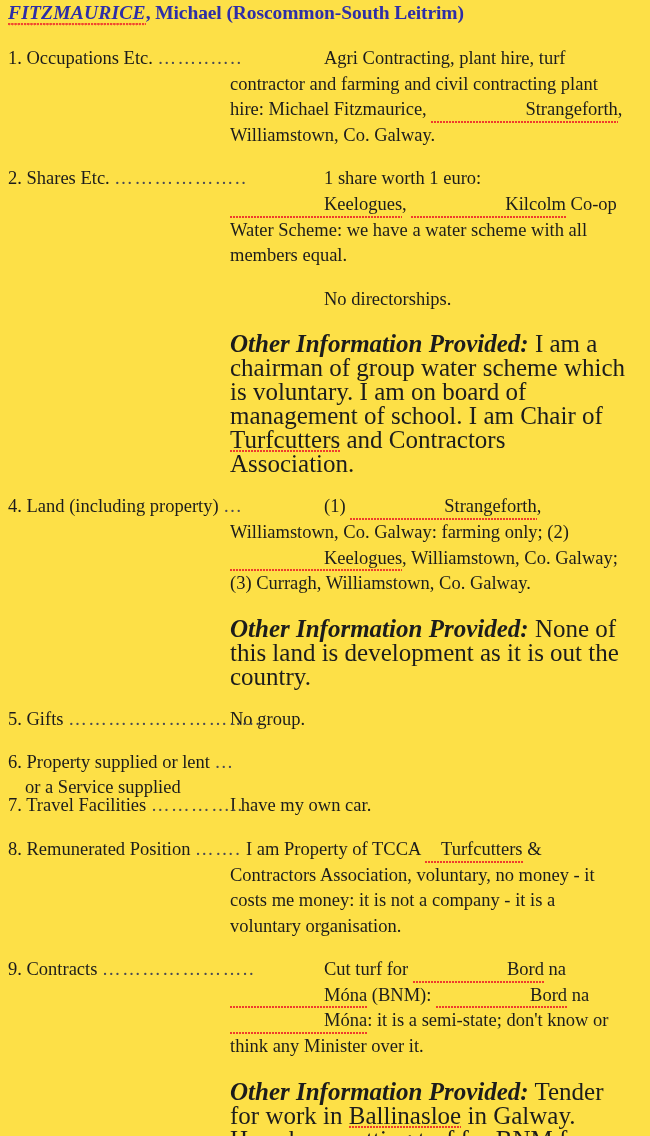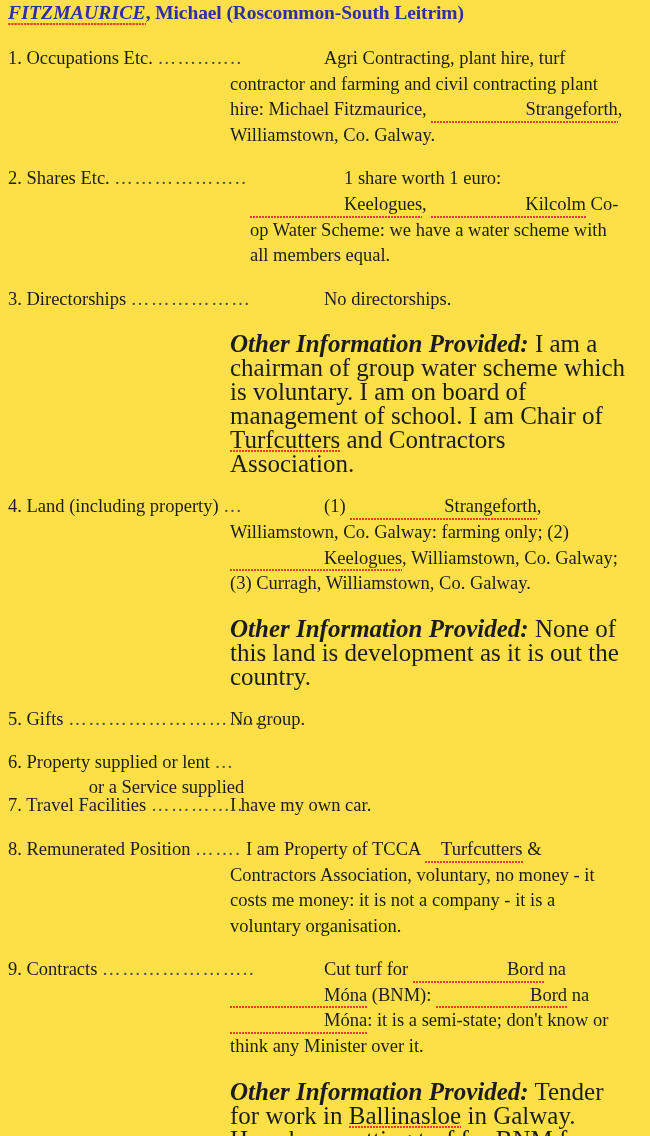--- a/index.html
+++ b/index.html
@@ -71,21 +71,20 @@
     white-space: nowrap;
   }
   .label-col .leader {
     letter-spacing: 1.6px;
     color: #4a4a55;
   }
   .label-line2 {
     display: block;
     padding-left: 17px;
     white-space: nowrap;
-    text-align: center;
   }
 
   .answer-col {
     margin-left: 230px;
     margin-right: 10px;
     font-size: 18.5px;
     line-height: 25.6px;
     text-indent: 94px;
     color: #1c1c1c;
   }
@@ -143,27 +142,26 @@
     <span class="sp sp-header"><span class="surname">FITZMAURICE</span></span><span>, </span><span>Michael</span><span>  </span><span class="constituency">(Roscommon-South Leitrim)</span>
   </div>
 
   <div class="entries">
 
     <div class="entry" style="margin-bottom:18px;">
       <div class="label-col"><span>1.</span> <span>Occupations Etc.</span> <span class="leader">……..…..</span></div>
       <div class="answer-col"><span>Agri Contracting, plant hire, turf contractor and farming and civil contracting plant hire: Michael Fitzmaurice, </span><span class="sp"><span>Strangeforth</span></span><span>, Williamstown, Co. Galway.</span></div>
     </div>
 
-    <div class="entry" style="margin-bottom:18px;padding-left:20px;">
+    <div class="entry" style="margin-bottom:18px;">
       <div class="label-col"><span>2.</span> <span>Shares Etc.</span> <span class="leader">………………..</span></div>
       <div class="answer-col"><span>1 share worth 1 euro: </span><span class="sp"><span>Keelogues</span></span><span>, </span><span class="sp"><span>Kilcolm</span></span><span> Co-op Water Scheme: we have a water scheme with all members equal.</span></div>
     </div>
 
     <div class="entry" style="margin-bottom:18px;">
-      <div class="label-col"><span>3.</span> <span>Directorships</span> <span class="leader">………………</span></div>
       <div class="answer-col"><span>No directorships.</span></div>
       <div class="other-info"><span class="oip-lead">Other Information Provided:</span><span> I am a chairman of group water scheme which is voluntary.  I am on board of management of school.  I am Chair of </span><span class="sp"><span>Turfcutters</span></span><span> and Contractors Association.</span></div>
     </div>
 
     <div class="entry" style="margin-bottom:18px;">
       <div class="label-col"><span>4.</span> <span>Land (including property)</span> <span class="leader">…</span></div>
       <div class="answer-col"><span>(1) </span><span class="sp"><span>Strangeforth</span></span><span>, Williamstown, Co. Galway: farming only; (2) </span><span class="sp"><span>Keelogues</span></span><span>, Williamstown, Co. Galway; (3) Curragh, Williamstown, Co. Galway.</span></div>
       <div class="other-info"><span class="oip-lead">Other Information Provided:</span><span> None of this land is development as it is out the country.</span></div>
     </div>
 

